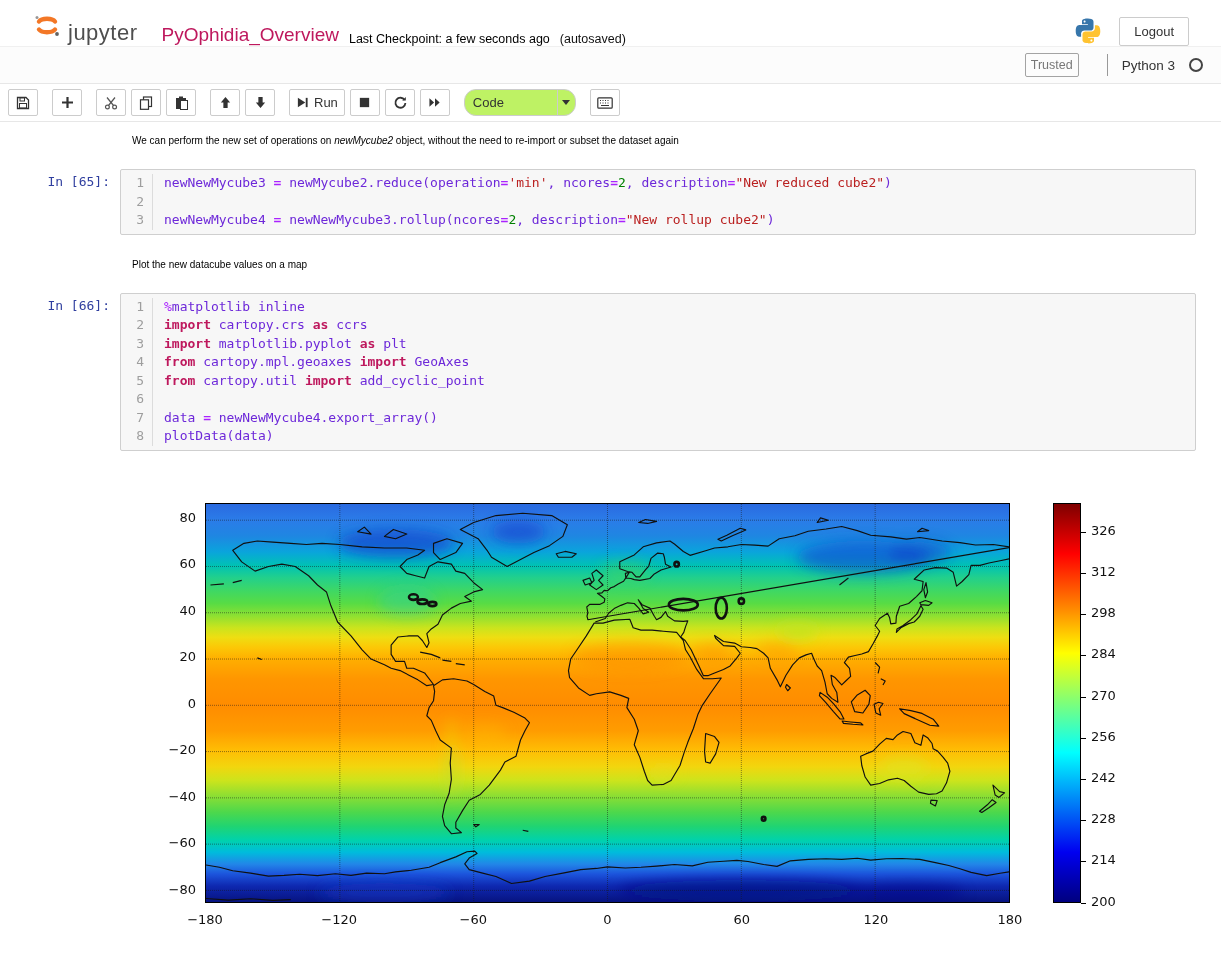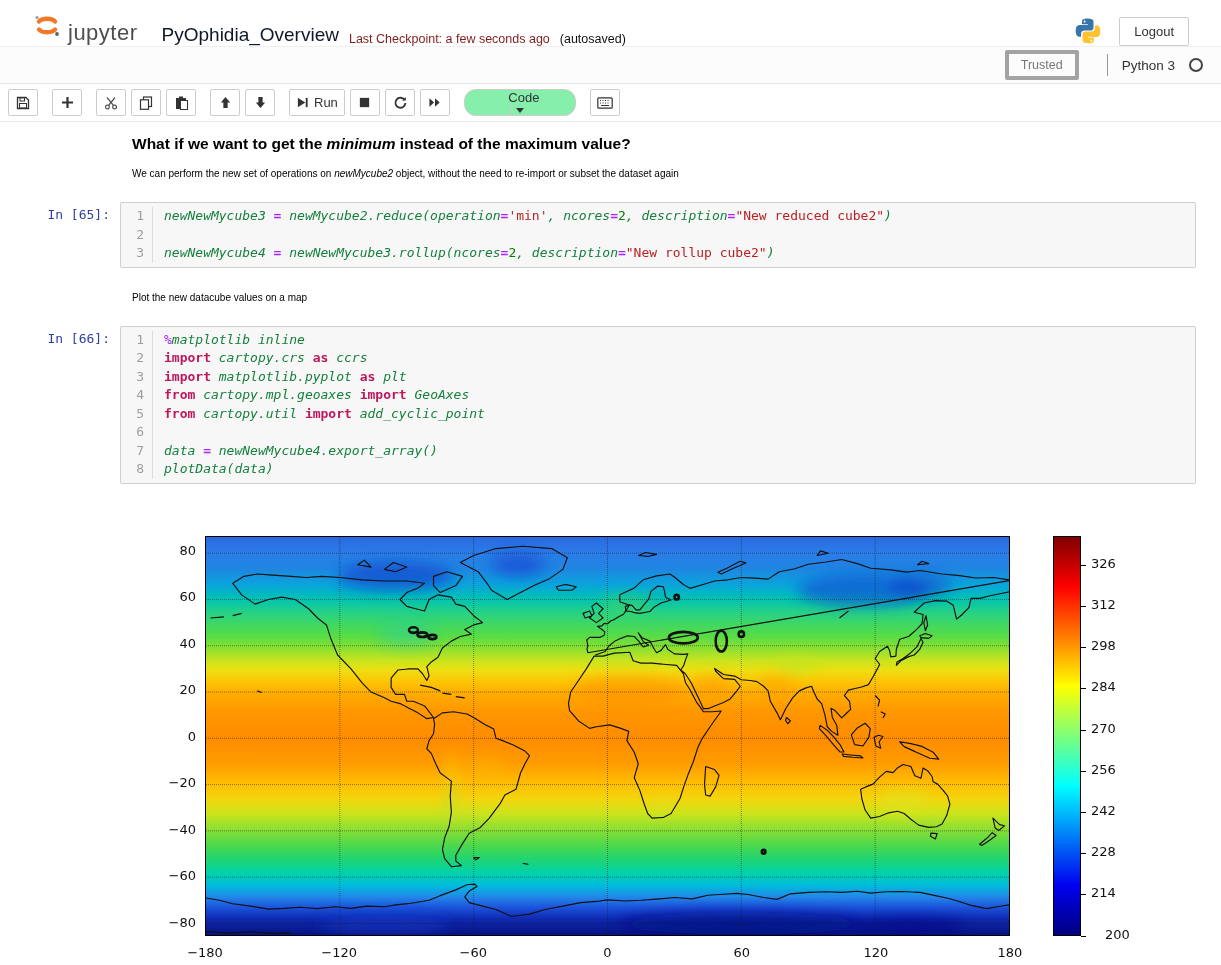--- a/index.html
+++ b/index.html
@@ -2,45 +2,45 @@
 <html><head>
 <meta charset="utf-8">
 <style>
   * { box-sizing: border-box; margin:0; padding:0; }
   html,body { width:1221px; height:965px; background:#fff; overflow:hidden;
               font-family:"Liberation Sans","DejaVu Sans",sans-serif; }
   
   .header { height:46px; display:flex; align-items:flex-end; padding:0 32px; background:#fff; }
   .logo { display:flex; align-items:baseline; gap:6px; margin-right:24px; }
   .logo-text { font-size:22px; color:#4e4e4e; letter-spacing:.5px; }
-  .nb-title { font-size:19px; color:#0f172a; margin-right:10px; }
-  .checkpoint { font-size:12.5px; color:#7f1d1d; }
+  .nb-title { font-size:19px; color:#be185d; margin-right:10px; }
+  .checkpoint { font-size:12.5px; color:#000000; }
   .autosaved { font-size:12.5px; color:#111; margin-left:10px; }
   .header-right { margin-left:auto; display:flex; align-items:center; gap:16px; }
   .logout-btn { font-size:13px; color:#333; background:#fff; border:1px solid #ccc; border-radius:2px;
                 padding:6px 14px; cursor:pointer; }
   
   .menubar { height:38px; display:flex; align-items:center; padding:0 18px;
              background:#fcfcfc; border-top:1px solid #f0f0f0; border-bottom:1px solid #e7e7e7; }
   .menu-item { font-size:13.5px; color:#444; margin-right:34px; cursor:pointer; }
   .menubar-right { margin-left:auto; display:flex; align-items:center; gap:14px; }
-  .trusted { font-size:12.5px; color:#777; border:4px solid #a3a3a3; border-radius:2px; padding:4px 12px; }
+  .trusted { font-size:12.5px; color:#777; border:1px solid #a3a3a3; border-radius:2px; padding:4px 5px; }
   .kernel-divider { width:1px; height:22px; background:#999; margin-left:14px; }
   .kernel-name { font-size:13.5px; color:#333; }
   .kernel-circle { width:14px; height:14px; border:2px solid #444; border-radius:50%; }
   
   .toolbar { height:38px; display:flex; align-items:center; padding:0 8px; background:#fff;
              border-bottom:1px solid #e7e7e7; gap:4px; }
   .tgroup { display:flex; gap:5px; margin-right:10px; }
   .tbtn { min-width:30px; height:27px; background:#fff; border:1px solid #ccc; border-radius:2px;
           display:flex; align-items:center; justify-content:center; padding:0 6px; cursor:pointer; gap:5px; }
   .tbtn svg { display:block; }
   .run-label { font-size:13px; color:#333; }
-  .celltype { width:112px; height:27px; border:1px solid #ccc; border-radius:12px; background:#86efac;
-              display:flex; align-items:center; cursor:pointer;flex-direction:column; }
+  .celltype { width:112px; height:27px; border:1px solid #ccc; border-radius:12px; background:#bef264;
+              display:flex; align-items:center; cursor:pointer; }
   .celltype-value { flex:1; font-size:13px; color:#333; padding-left:8px; }
   .celltype-caret { width:18px; height:100%; border-left:1px solid #ccc; display:flex;
                     align-items:center; justify-content:center; }
   .caret-down { width:0; height:0; border-left:4px solid transparent; border-right:4px solid transparent;
                 border-top:5px solid #333; }
   
   .notebook { padding-top:13px; background:#fff; }
   .md { padding-left:132px; padding-right:40px; color:#000; }
   .md-h { font-size:15.5px; font-weight:bold; margin-bottom:15px; }
   .md-h .em { font-style:italic; }
@@ -52,21 +52,21 @@
   .input-area { flex:1; margin-right:25px; background:#f7f7f7; border:1px solid #cfcfcf;
                 border-radius:2px; padding:4px 0; }
   .code-line { display:flex; line-height:18.5px; font-family:"DejaVu Sans Mono",monospace; font-size:13px; }
   .ln { width:32px; text-align:right; padding-right:8px; color:#9e9e9e; border-right:1px solid #dcdcdc; flex-shrink:0; }
   .src { padding-left:11px; white-space:pre; }
   .tok-kw { color:#be185d; font-weight:bold; }
   .tok-op { color:#AA22FF; font-weight:bold; }
   .tok-str { color:#BA2121; }
   .tok-num { color:#008000; }
   .tok-magic { color:#AA22FF; }
-  .tok-v { color:#15803d;font-style:italic; }
+  .tok-v { color:#6d28d9; }
   
   .output-plot { position:relative; width:1221px; height:460px; margin-top:6px; }
   .plot-title { position:absolute; left:205px; top:3px; width:805px; text-align:center;
                 font-family:"DejaVu Sans",sans-serif; font-size:14.5px; color:#262626; }
   .map-frame { position:absolute; left:205px; top:28px; width:805px; height:400px;
                border:1px solid #000; }
   .map-frame svg { width:100%; height:100%; display:block; }
   .tick-label { position:absolute; font-family:"DejaVu Sans",sans-serif; font-size:13px; color:#111; }
   .xlab { width:70px; text-align:center; }
   .ylab { width:44px; text-align:right; }
@@ -200,21 +200,20 @@
           <rect x="0.8" y="0.8" width="14.4" height="10.4" rx="1" fill="none" stroke="#333" stroke-width="1.2"></rect>
           <path d="M3 3.5h1M5.5 3.5h1M8 3.5h1M10.5 3.5h1M13 3.5h0M3 6h1M5.5 6h1M8 6h1M10.5 6h1M4 8.5h8" stroke="#333" stroke-width="1.2"></path>
         </svg>
     </div>
   </div>
 </div>
 
 <div class="notebook">
 
   <div class="md">
-    <div class="md-h" id="md-heading"><span>What if we want to get the </span><span class="em">minimum</span><span> instead of the maximum value?</span></div>
     <div class="md-p" id="md-para"><span>We can perform the new set of operations on </span><span class="em">newMycube2</span><span> object, without the need to re-import or subset the dataset again</span></div>
   </div>
 
   <div class="cell-row">
     <div class="prompt">In [65]:</div>
     <div class="input-area code-cell">
         <div class="code-lines">
           <div class="code-line">
             <span class="ln">1</span>
             <span class="src"><span class="tok-v">newNewMycube3 </span><span class="tok-op">=</span><span class="tok-v"> newMycube2.reduce(operation</span><span class="tok-op">=</span><span class="tok-str">'min'</span><span class="tok-v">, ncores</span><span class="tok-op">=</span><span class="tok-num">2</span><span class="tok-v">, description</span><span class="tok-op">=</span><span class="tok-str">"New reduced cube2"</span><span class="tok-v">)</span></span>
@@ -390,21 +389,21 @@
       <div class="tick-label xlab" style="left: 975px; top: 437px;">180</div>
       <div class="tick-label ylab" style="left: 152px; top: 35.2791px;">80</div>
       <div class="tick-label ylab" style="left: 152px; top: 81.7907px;">60</div>
       <div class="tick-label ylab" style="left: 152px; top: 128.302px;">40</div>
       <div class="tick-label ylab" style="left: 152px; top: 174.814px;">20</div>
       <div class="tick-label ylab" style="left: 152px; top: 221.326px;">0</div>
       <div class="tick-label ylab" style="left: 152px; top: 267.837px;">−20</div>
       <div class="tick-label ylab" style="left: 152px; top: 314.349px;">−40</div>
       <div class="tick-label ylab" style="left: 152px; top: 360.86px;">−60</div>
       <div class="tick-label ylab" style="left: 152px; top: 407.372px;">−80</div>
-      <div class="tick-label cblab" style="left: 1091px; top: 419px; margin-left: 14px;">200</div>
+      <div class="tick-label cblab" style="left: 1091px; top: 419px;">200</div>
       <div class="cbtick" style="left: 1081px; top: 428px;"></div>
       <div class="tick-label cblab" style="left: 1091px; top: 377.824px;">214</div>
       <div class="cbtick" style="left: 1081px; top: 386.824px;"></div>
       <div class="tick-label cblab" style="left: 1091px; top: 336.647px;">228</div>
       <div class="cbtick" style="left: 1081px; top: 345.647px;"></div>
       <div class="tick-label cblab" style="left: 1091px; top: 295.471px;">242</div>
       <div class="cbtick" style="left: 1081px; top: 304.471px;"></div>
       <div class="tick-label cblab" style="left: 1091px; top: 254.294px;">256</div>
       <div class="cbtick" style="left: 1081px; top: 263.294px;"></div>
       <div class="tick-label cblab" style="left: 1091px; top: 213.118px;">270</div>

